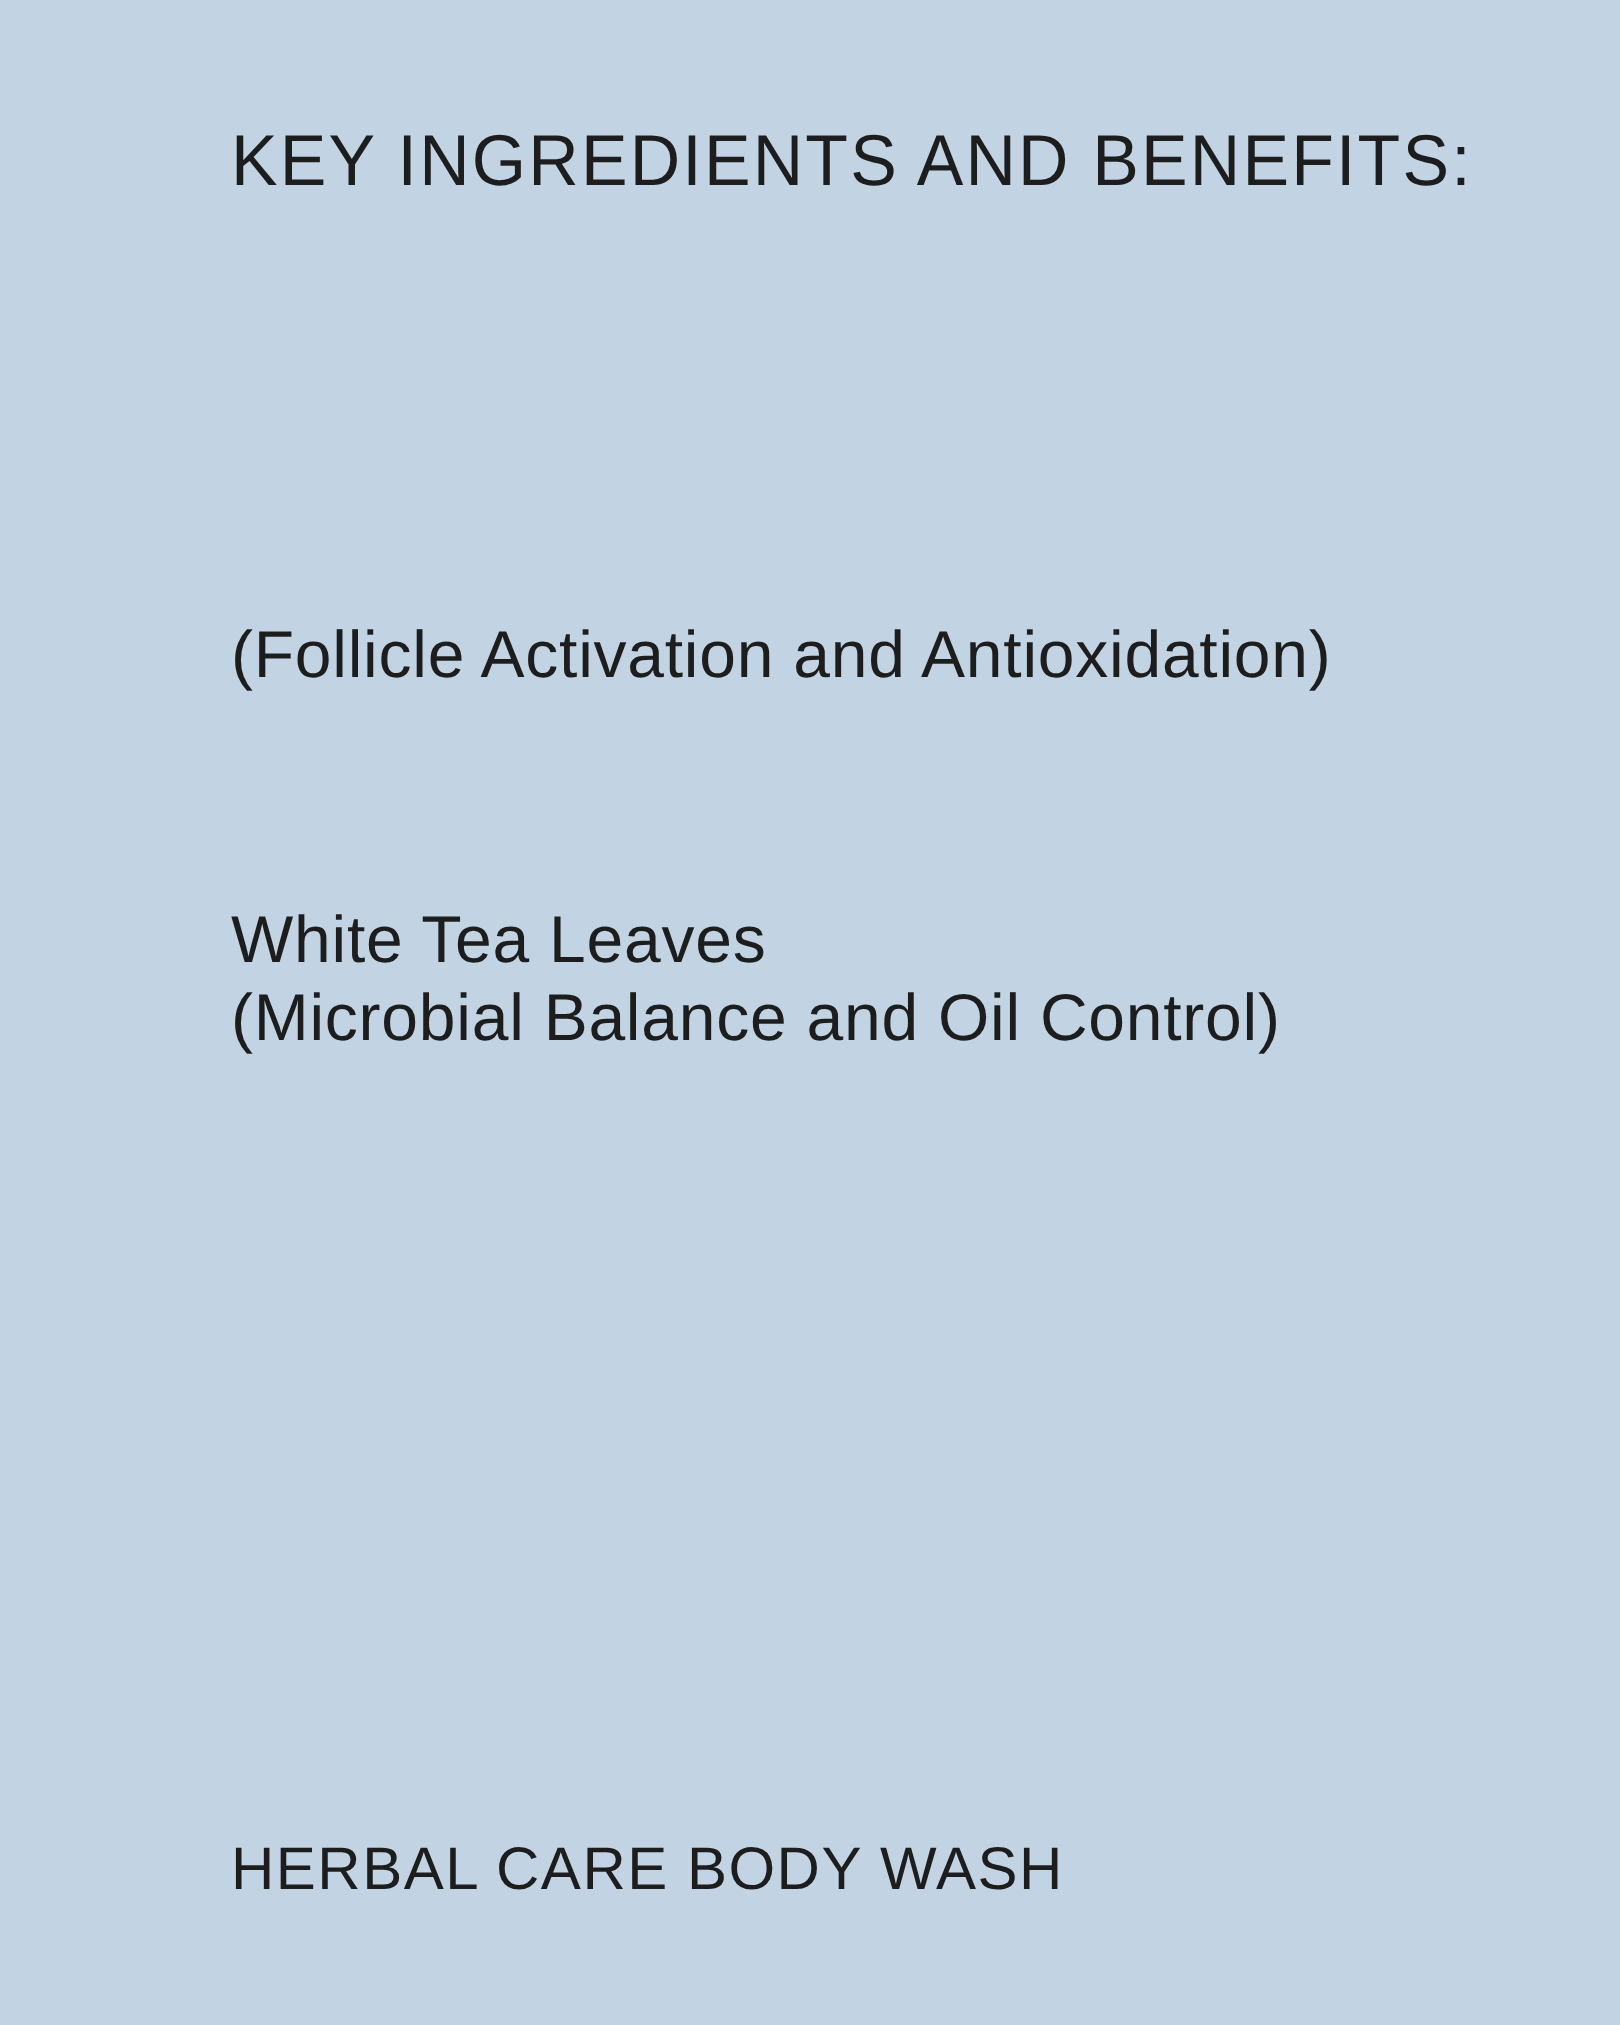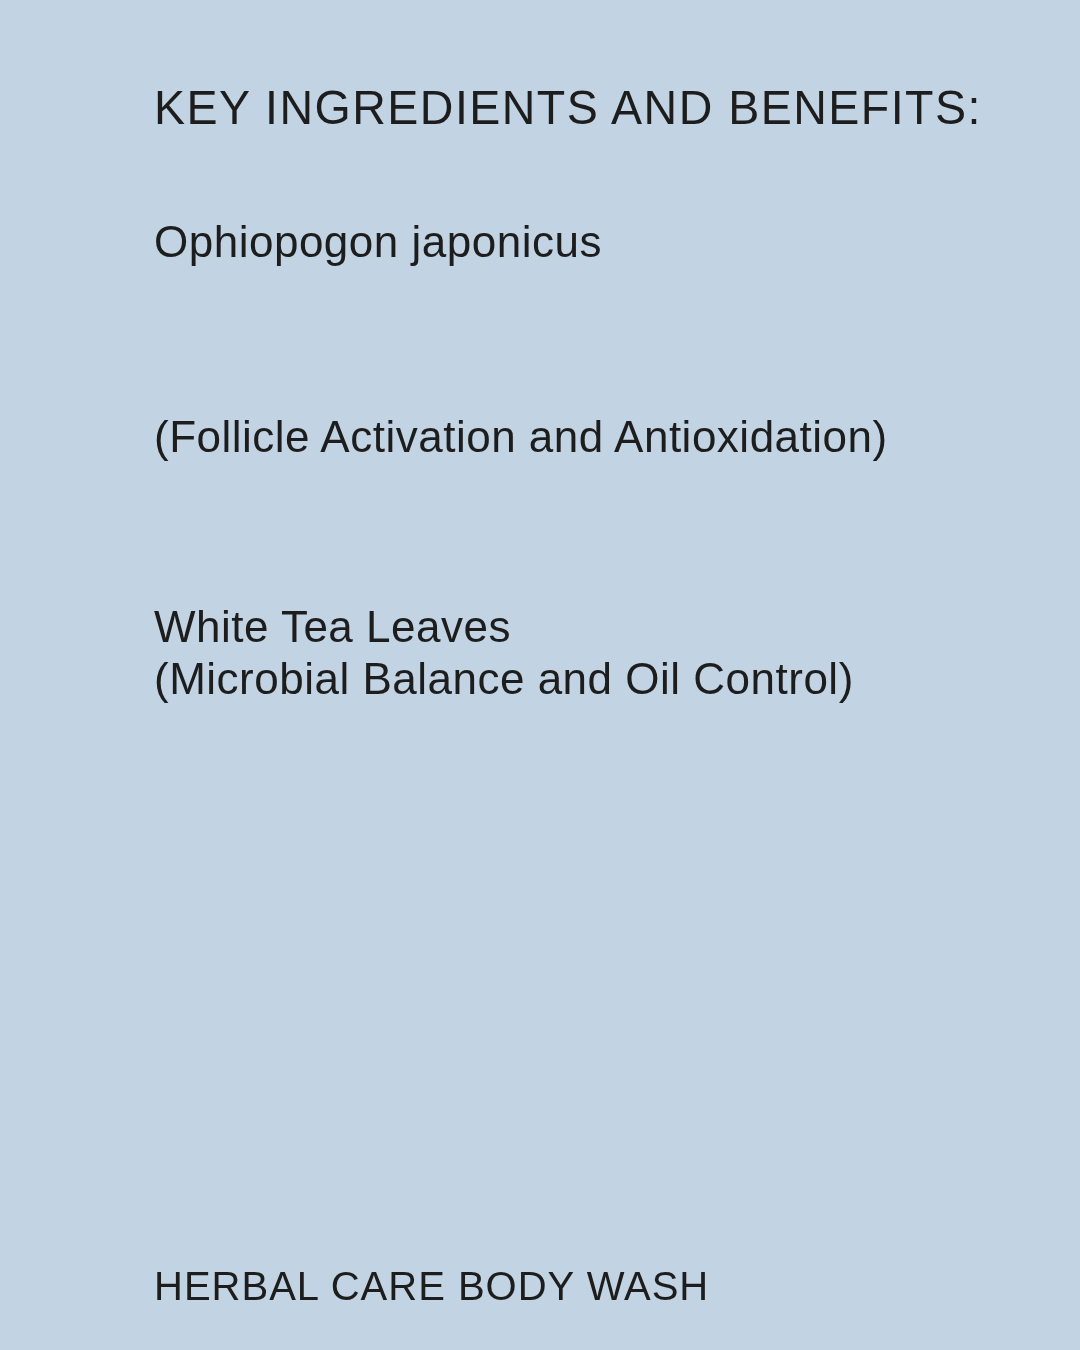--- a/index.html
+++ b/index.html
@@ -50,34 +50,32 @@
   .pos-3 { top: 601px; }
   .pos-4 { top: 776px; }
   .footer-label {
     position: absolute;
     left: 68px;
     top: 1224px;
     font-size: 40px;
     font-weight: 400;
     letter-spacing: 1px;
     white-space: nowrap;
-    margin-top: 40px;
   }
 </style>
 </head>
 <body>
 
 <div class="canvas">
 
   <h1 class="title">KEY INGREDIENTS AND BENEFITS:</h1>
 
   <section>
 
     <div class="ingredient pos-1">
-      <div class="name">Ophiopogon japonicus</div>
     </div>
 
     <div class="ingredient pos-2">
       <div class="benefit">(Follicle Activation and Antioxidation)</div>
     </div>
 
     <div class="ingredient pos-3">
       <div class="name">White Tea Leaves</div>
       <div class="benefit">(Microbial Balance and Oil Control)</div>
     </div>

